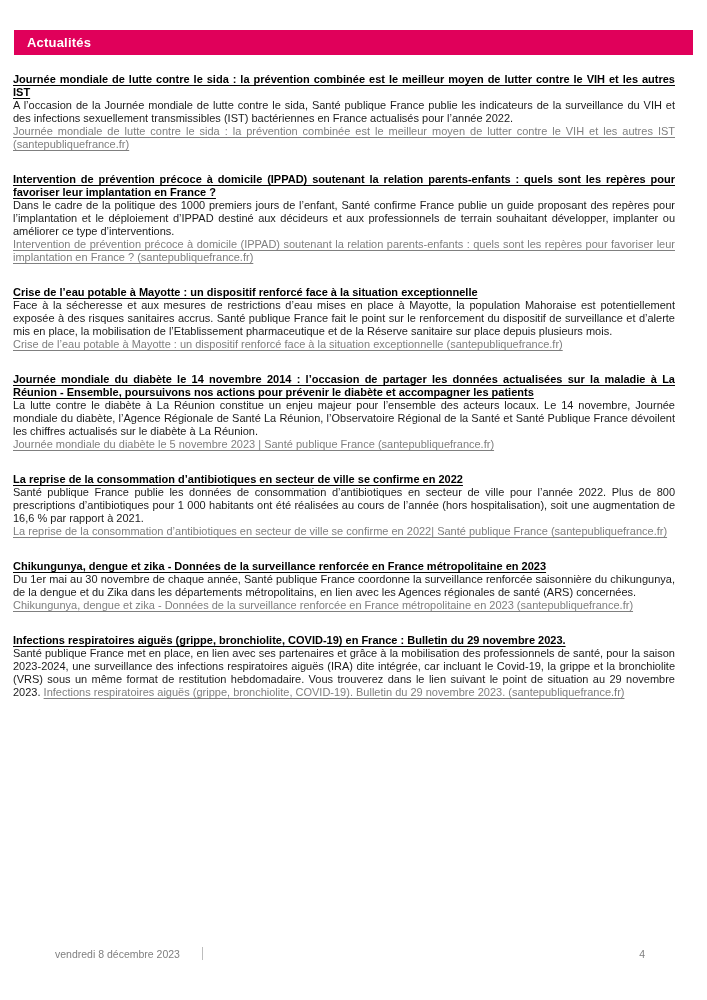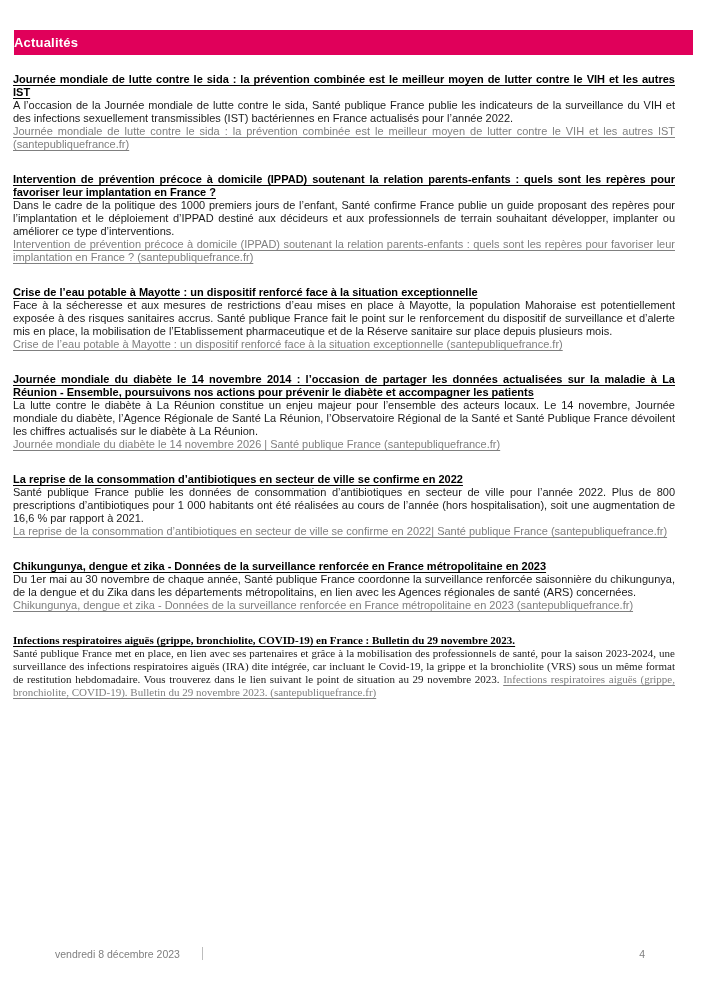--- a/index.html
+++ b/index.html
@@ -4,26 +4,26 @@
 <style>
   * { margin: 0; padding: 0; box-sizing: border-box; }
   html, body { background: #ffffff; }
   body {
     width: 707px; height: 1000px; position: relative;
     font-family: "Liberation Sans", sans-serif;
     color: #1a1a1a; overflow: hidden;
   }
   .banner {
     position: absolute; left: 14px; top: 30px; width: 679px; height: 25px;
-    background: #E0005A; display: flex; align-items: center; 
+    background: #E0005A; display: flex; align-items: center; padding-left: 13px;
   }
   .banner-title { color: #ffffff; font-weight: bold; font-size: 13px; letter-spacing: 0.2px; }
   .content { position: absolute; left: 13px; top: 73px; width: 662px; }
   .section { margin-bottom: 22px; }
-  .section:last-child { margin-bottom: 0; font-family: Liberation Serif, serif; }
+  .section:last-child { margin-bottom: 0; }
   .title, .body, .link {
     font-size: 11px; line-height: 13px; text-align: justify;
   }
   .title {
     font-weight: bold; color: #000000;
     text-decoration: underline; text-underline-offset: 2px; text-decoration-thickness: 1px;
   }
   .body { color: #1a1a1a; }
   .link {
     color: #7f7f7f; text-decoration: underline; text-underline-offset: 2px;
@@ -61,21 +61,21 @@
 
   <section class="section">
     <h2 class="title">Crise de l’eau potable à Mayotte : un dispositif renforcé face à la situation exceptionnelle</h2>
     <p class="body">Face à la sécheresse et aux mesures de restrictions d’eau mises en place à Mayotte, la population Mahoraise est potentiellement exposée à des risques sanitaires accrus. Santé publique France fait le point sur le renforcement du dispositif de surveillance et d’alerte mis en place, la mobilisation de l’Etablissement pharmaceutique et de la Réserve sanitaire sur place depuis plusieurs mois.</p>
     <p class="link">Crise de l’eau potable à Mayotte : un dispositif renforcé face à la situation exceptionnelle (santepubliquefrance.fr)</p>
   </section>
 
   <section class="section">
     <h2 class="title">Journée mondiale du diabète le 14 novembre 2014 : l’occasion de partager les données actualisées sur la maladie à La Réunion - Ensemble, poursuivons nos actions pour prévenir le diabète et accompagner les patients</h2>
     <p class="body">La lutte contre le diabète à La Réunion constitue un enjeu majeur pour l’ensemble des acteurs locaux. Le 14 novembre, Journée mondiale du diabète, l’Agence Régionale de Santé La Réunion, l’Observatoire Régional de la Santé et Santé Publique France dévoilent les chiffres actualisés sur le diabète à La Réunion.</p>
-    <p class="link">Journée mondiale du diabète le 14 novembre 2026 | Santé publique France (santepubliquefrance.fr)</p>
+    <p class="link">Journée mondiale du diabète le 5 novembre 2023 | Santé publique France (santepubliquefrance.fr)</p>
   </section>
 
   <section class="section">
     <h2 class="title">La reprise de la consommation d’antibiotiques en secteur de ville se confirme en 2022</h2>
     <p class="body">Santé publique France publie les données de consommation d’antibiotiques en secteur de ville pour l’année 2022. Plus de 800 prescriptions d’antibiotiques pour 1 000 habitants ont été réalisées au cours de l’année (hors hospitalisation), soit une augmentation de 16,6 % par rapport à 2021.</p>
     <p class="link">La reprise de la consommation d’antibiotiques en secteur de ville se confirme en 2022| Santé publique France (santepubliquefrance.fr)</p>
   </section>
 
   <section class="section">
     <h2 class="title">Chikungunya, dengue et zika - Données de la surveillance renforcée en France métropolitaine en 2023</h2>

